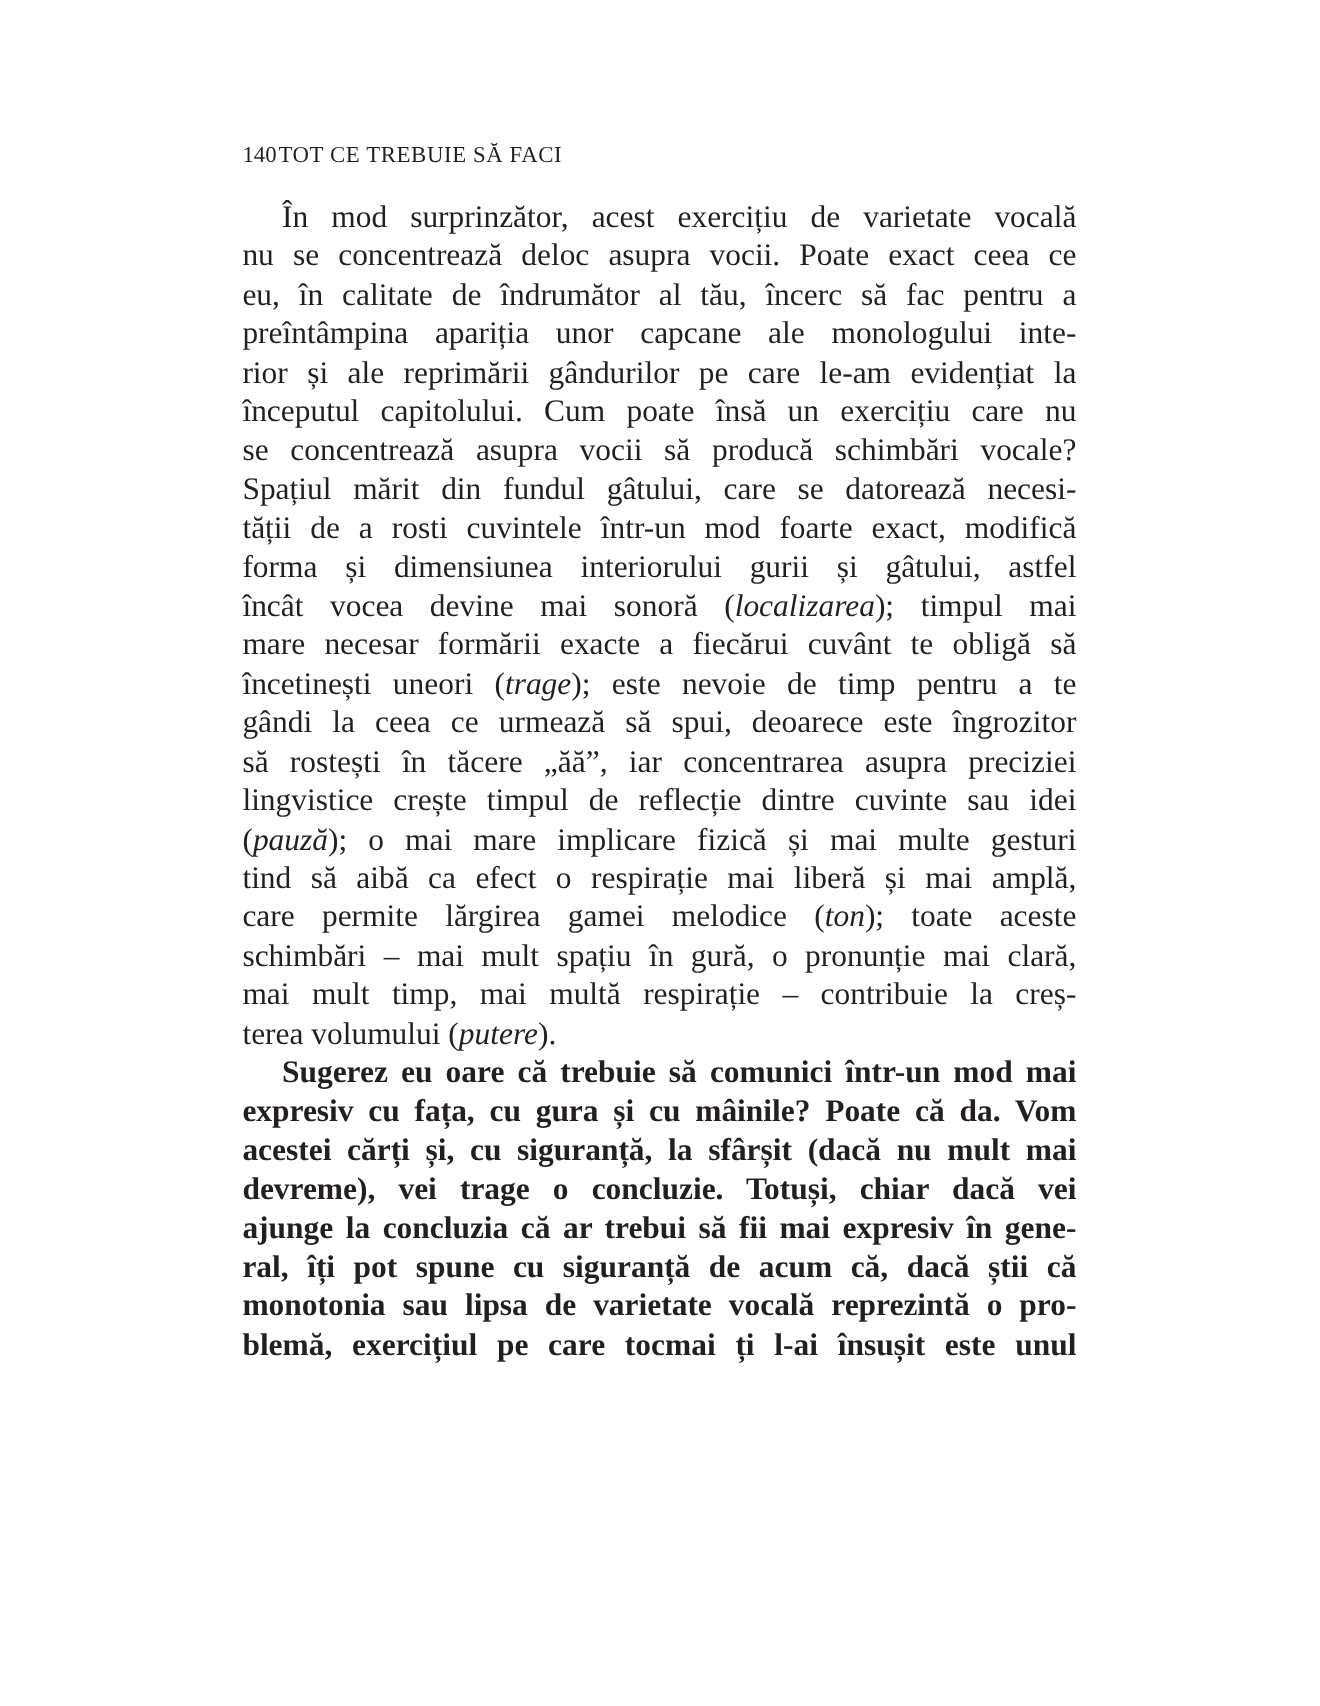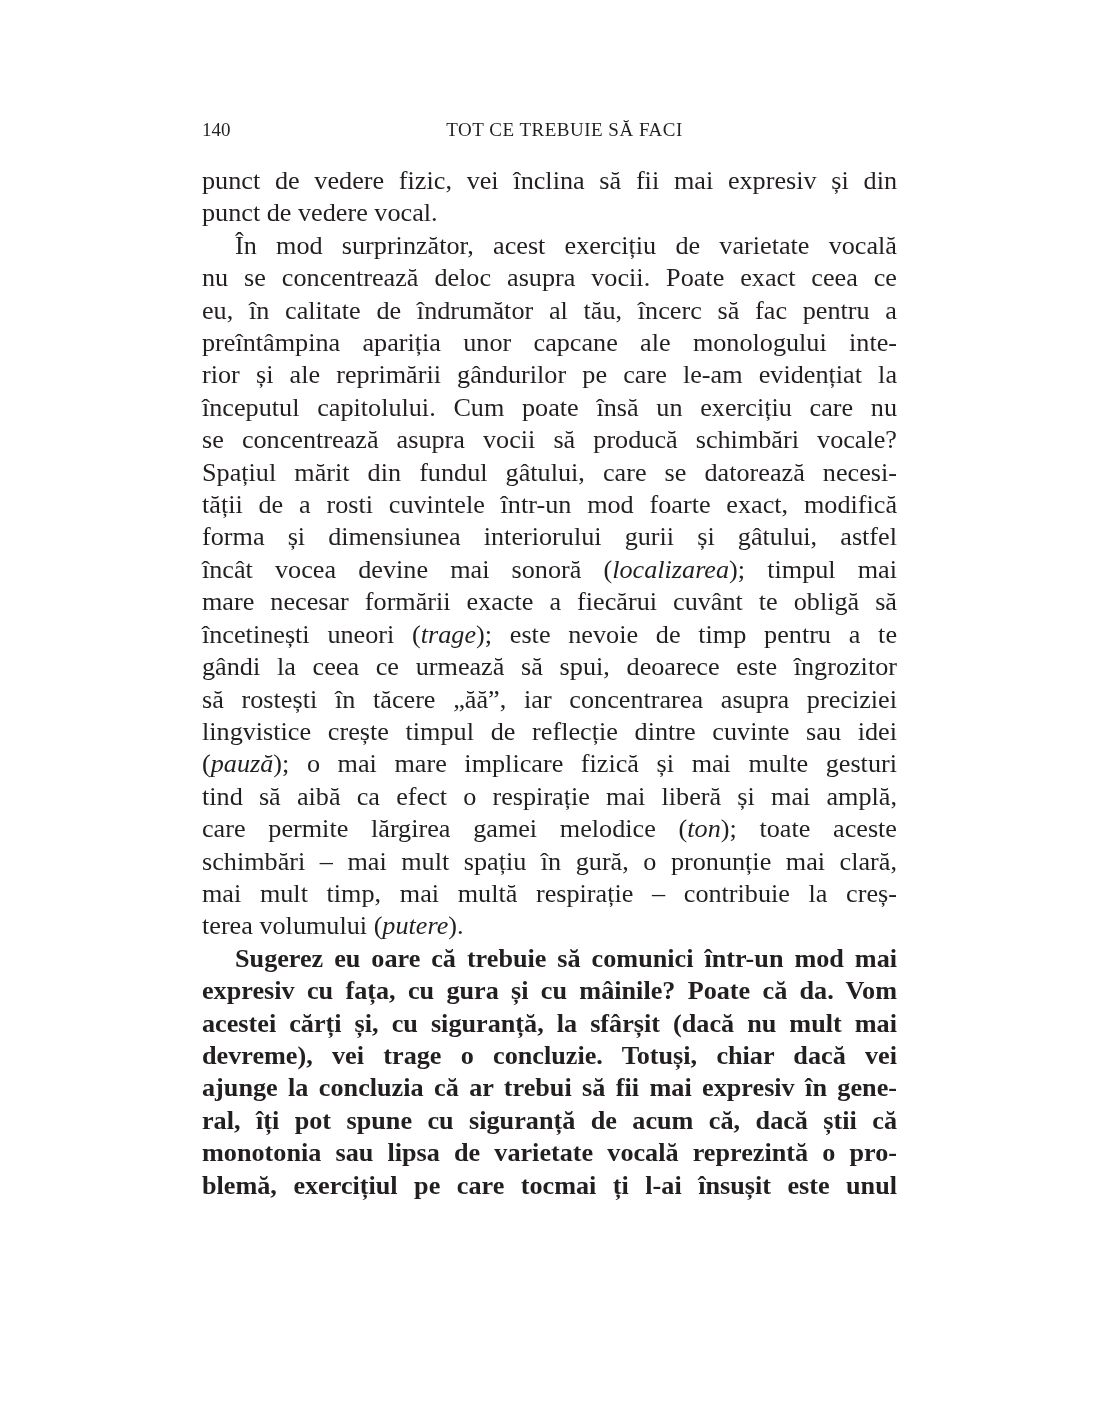--- a/index.html
+++ b/index.html
@@ -34,21 +34,21 @@
     .page-number {
       position: absolute;
       left: 0;
       top: 0;
     }
     .book-title {
       position: absolute;
       left: 0;
       right: 0;
       top: 0;
-      text-align: center;
+      text-align: left;
       letter-spacing: 0.5px;
       padding-left: 30px;
     }
     .body-text {
       position: absolute;
       top: 165px;
       left: 0;
       width: 695px;
       font-size: 26.2px;
       line-height: 32.4px;
@@ -80,24 +80,20 @@
 </head>
 <body>
 
 <div class="page">
   <div class="running-head">
     <span class="page-number">140</span>
     <span class="book-title">TOT CE TREBUIE SĂ FACI</span>
   </div>
 
   <div class="body-text" id="body-text">
-      <p style="text-indent: 0px;">
-        <span class="line"><span>punct de vedere fizic, vei înclina să fii mai expresiv și din</span></span>
-        <span class="line last"><span>punct de vedere vocal.</span></span>
-      </p>
       <p class="indent" style="text-indent: 0px;">
         <span class="line" style="padding-left: 33px;"><span>În mod surprinzător, acest exercițiu de varietate vocală</span></span>
         <span class="line"><span>nu se concentrează deloc asupra vocii. Poate exact ceea ce</span></span>
         <span class="line"><span>eu, în calitate de îndrumător al tău, încerc să fac pentru a</span></span>
         <span class="line"><span>preîntâmpina apariția unor capcane ale monologului inte-</span></span>
         <span class="line"><span>rior și ale reprimării gândurilor pe care le-am evidențiat la</span></span>
         <span class="line"><span>începutul capitolului. Cum poate însă un exercițiu care nu</span></span>
         <span class="line"><span>se concentrează asupra vocii să producă schimbări vocale?</span></span>
         <span class="line"><span>Spațiul mărit din fundul gâtului, care se datorează necesi-</span></span>
         <span class="line"><span>tății de a rosti cuvintele într-un mod foarte exact, modifică</span></span>

